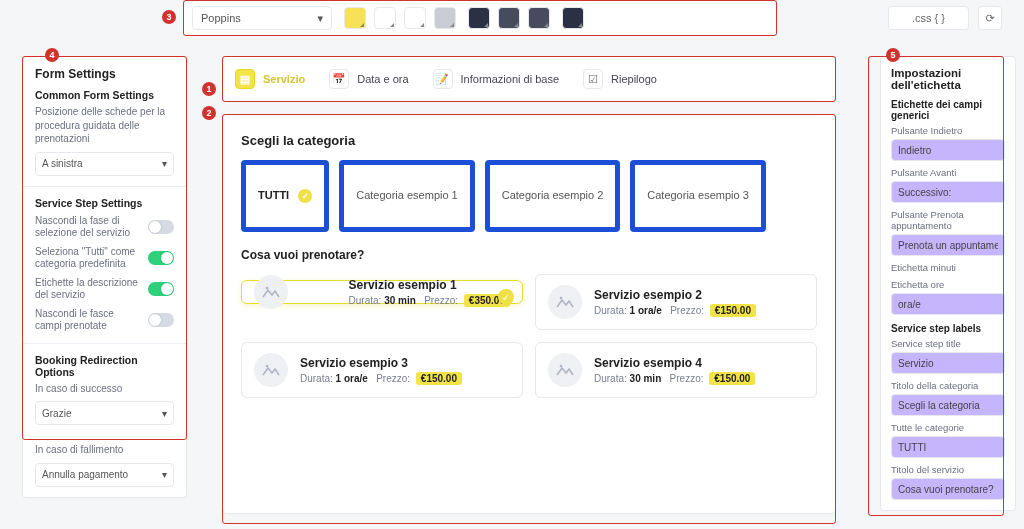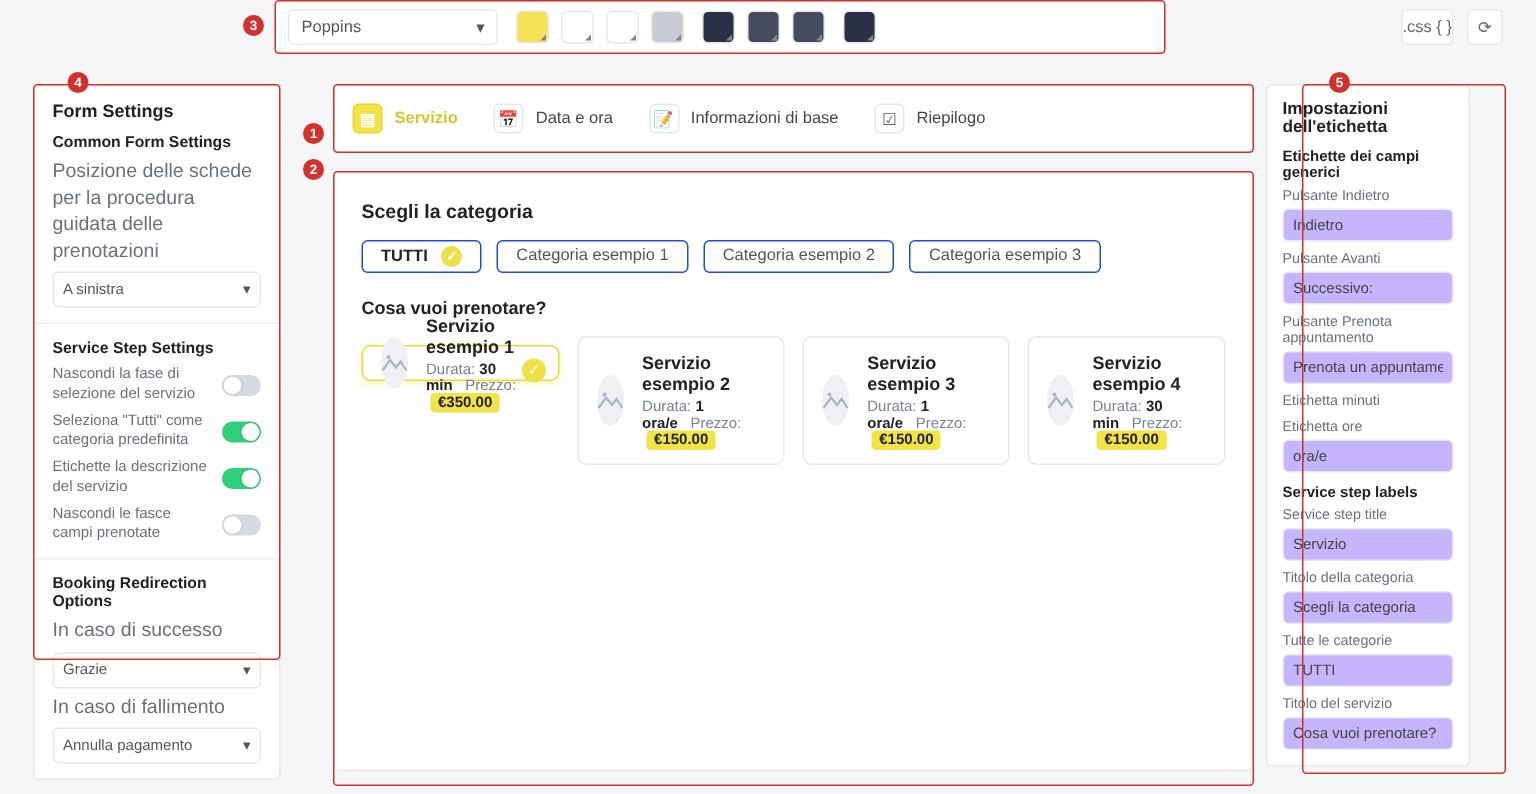--- a/index.html
+++ b/index.html
@@ -7,27 +7,27 @@
 .topbar{position:absolute;left:183px;top:0;width:594px;height:36px;background:#fff;border:1px solid #e6e8ee;display:flex;align-items:center;padding:0 8px;gap:12px}
 .font-select{width:140px;height:24px;border:1px solid #e6e8ee;border-radius:4px;padding:0 8px;display:flex;align-items:center;justify-content:space-between;font-size:11px;color:#555;background:#fff;cursor:pointer}
 .swatch-group{display:flex;gap:8px;align-items:center}
 .swatch{width:22px;height:22px;border-radius:4px;border:1px solid #e6e8ee;cursor:pointer;position:relative}
 .swatch.dark{background:#2c3045}
 .swatch.yellow{background:#f7e257}
 .swatch.gray{background:#c9ccd3}
 .swatch.white{background:#fff}
 .swatch.darkg{background:#474b5e}
 .caret{position:absolute;right:1px;bottom:1px;width:0;height:0;border-left:4px solid transparent;border-bottom:4px solid #888}
-.css-btn{position:absolute;right:55px;top:6px;border:1px solid #e6e8ee;height:24px;border-radius:4px;padding:0 0;display:flex;align-items:center;background:#fff;font-size:11px;color:#666;cursor:pointer}
+.css-btn{position:absolute;right:55px;top:6px;border:1px solid #e6e8ee;height:24px;border-radius:4px;padding:0 23px;display:flex;align-items:center;background:#fff;font-size:11px;color:#666;cursor:pointer}
 .refresh-btn{position:absolute;right:22px;top:6px;border:1px solid #e6e8ee;width:24px;height:24px;border-radius:4px;display:flex;align-items:center;justify-content:center;background:#fff;color:#666;cursor:pointer}
 
 .panel-left{position:absolute;left:22px;top:56px;width:165px;background:#fff;border:1px solid #e6e8ee;border-radius:4px;padding:10px 12px}
 .panel-left h4{font-size:12px;font-weight:700;color:#222;margin-bottom:6px}
 .panel-left h5{font-size:10.5px;font-weight:700;color:#222;margin-bottom:4px;margin-top:8px}
-.panel-left .small{font-size:13px;color:#6b7080;line-height:1.35}
+.panel-left .small{font-size:10px;color:#6b7080;line-height:1.35}
 .sel{width:100%;height:24px;border:1px solid #e6e8ee;border-radius:4px;background:#fff;padding:0 6px;display:flex;align-items:center;justify-content:space-between;font-size:10px;color:#555;margin-top:6px;cursor:pointer}
 .hr{height:1px;background:#edeff4;margin:10px -12px}
 .toggle-row{display:flex;align-items:center;justify-content:space-between;gap:6px;margin:6px 0}
 .toggle-row .lbl{font-size:10px;color:#6b7080;line-height:1.25;flex:1}
 .toggle{width:26px;height:14px;border-radius:8px;position:relative;cursor:pointer}
 .toggle::after{content:"";position:absolute;width:12px;height:12px;background:#fff;border-radius:50%;top:1px;right:1px;box-shadow:0 0 2px rgba(0,0,0,.2)}
 .toggle.on{background:#2fd07a}
 .toggle.off{background:#d6dae3}
 .toggle.off::after{right:auto;left:1px}
 
@@ -35,36 +35,36 @@
 .steps{background:#fff;border:1px solid #e6e8ee;border-radius:4px;height:46px;display:flex;align-items:center;padding:0 12px;gap:24px}
 .step{display:flex;align-items:center;gap:8px;font-size:11px;color:#445}
 .step.active{color:#d7c632;font-weight:600}
 .step .ico{width:20px;height:20px;border:1px solid #e6e8ee;border-radius:4px;display:flex;align-items:center;justify-content:center;font-size:11px;color:#666}
 .step.active .ico{background:#f2e346;border-color:#e9d82a;color:#fff}
 
 .main{margin-top:12px;background:#fff;border:1px solid #e6e8ee;border-radius:4px;padding:18px 18px 60px;min-height:400px}
 .main h3{font-size:13px;font-weight:700;color:#222;margin-bottom:12px}
 .main h4{font-size:12px;font-weight:700;color:#222;margin:16px 0 12px}
 .cats{display:flex;gap:10px}
-.cat{border:1px solid #1d4ed8;border-radius:4px;padding:3px 12px;font-size:11px;color:#555;background:#fff;cursor:pointer}
+.cat{border:5px solid #1d4ed8;border-radius:4px;padding:24px 12px;font-size:11px;color:#555;background:#fff;cursor:pointer}
 .cat.active{font-weight:700;color:#222}
 .cat.active .dot{display:inline-flex;width:14px;height:14px;border-radius:50%;background:#eee046;margin-left:6px;align-items:center;justify-content:center;color:#fff;font-size:9px}
 .cat .dot{display:none}
-.services{display:grid;grid-template-columns:1fr 1fr 1fr 1fr;gap:12px}
+.services{display:grid;grid-template-columns:1fr 1fr;gap:12px}
 .svc{border:1px solid #e6e8ee;border-radius:6px;padding:10px 12px;display:flex;gap:12px;align-items:center;position:relative;cursor:pointer}
 .svc.sel{border-color:#e8dc2a;box-shadow:0 2px 6px rgba(232,220,42,.25)}
 .svc .pic{width:34px;height:34px;border-radius:50%;background:#eef0f4;display:flex;align-items:center;justify-content:center;color:#aeb3c2}
 .svc .title{font-size:12px;font-weight:700;color:#222;margin-bottom:3px}
 .svc .meta{font-size:10px;color:#7a8094}
 .svc .meta b{font-weight:700;color:#222}
 .price{background:#f2e346;border-radius:3px;padding:1px 5px;font-weight:700;color:#222;font-size:10px;margin-left:3px}
 .svc .check{position:absolute;top:8px;right:8px;width:16px;height:16px;border-radius:50%;background:#eee046;display:flex;align-items:center;justify-content:center;color:#fff;font-size:10px}
 .svc:not(.sel) .check{display:none}
 
-.panel-right{position:absolute;left:844px;top:56px;width:136px;background:#fff;border:1px solid #e6e8ee;border-radius:4px;padding:10px 10px 4px;max-height:460px;overflow:hidden}
+.panel-right{position:absolute;left:880px;top:56px;width:136px;background:#fff;border:1px solid #e6e8ee;border-radius:4px;padding:10px 10px 4px;max-height:460px;overflow:hidden}
 .panel-right h4{font-size:11.5px;font-weight:700;color:#222;margin-bottom:6px}
 .panel-right h5{font-size:10px;font-weight:700;color:#222;margin-bottom:4px;margin-top:8px}
 .panel-right .fld{margin-bottom:6px}
 .panel-right .lbl{font-size:9.5px;color:#6b7080;display:block;margin-bottom:3px}
 .panel-right input{width:100%;height:22px;border:1px solid #e6e8ee;border-radius:4px;padding:0 6px;font-size:10px;color:#444;background:#c4b5fd}
 
 
 .callout{position:absolute;border:1.5px solid #d2322d;border-radius:3px;pointer-events:none}
 .badge{position:absolute;width:14px;height:14px;border-radius:50%;background:#d2322d;color:#fff;font-size:9px;font-weight:700;display:flex;align-items:center;justify-content:center;pointer-events:none}
 </style>
@@ -142,21 +142,21 @@
      <div class="toggle off"></div>
    </div>
     </div>
   <div class="hr"></div>
   <h5>Booking Redirection Options</h5>
   <div class="small">In caso di successo</div>
   <div class="sel">
       <span>Grazie</span>
       <span>▾</span>
     </div>
-  <div class="small" style="margin-top:3px">In caso di fallimento</div>
+  <div class="small" style="margin-top:18px">In caso di fallimento</div>
   <div class="sel">
       <span>Annulla pagamento</span>
       <span>▾</span>
     </div>
 </div>
 
 <div class="center">
   <div class="steps" id="steps">
       <div class="step active">
      <span class="ico">▤</span>

